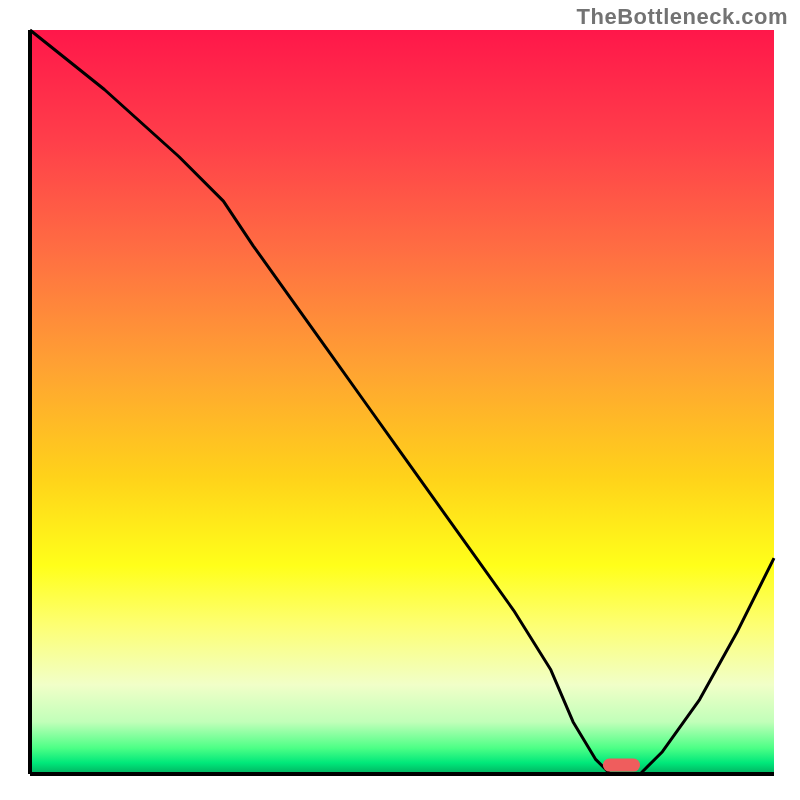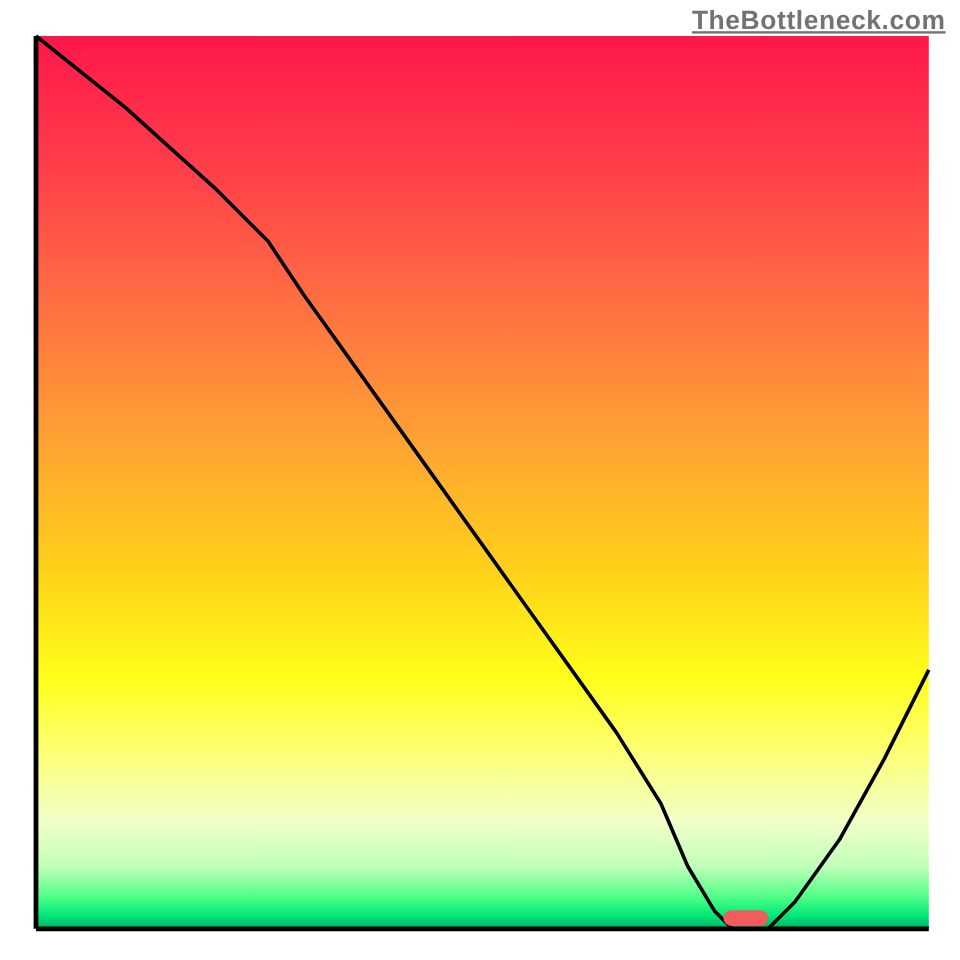--- a/index.html
+++ b/index.html
@@ -11,21 +11,20 @@
     font-family: Arial, Helvetica, sans-serif;
   }
   .watermark {
     position: absolute;
     top: 4px;
     right: 12px;
     font-size: 22px;
     font-weight: bold;
     color: #737373;
     letter-spacing: 0.5px;
-    text-decoration: underline;
   }
   .chart-wrap {
     position: absolute;
     left: 0;
     top: 0;
     width: 800px;
     height: 800px;
   }
 </style>
 </head>

